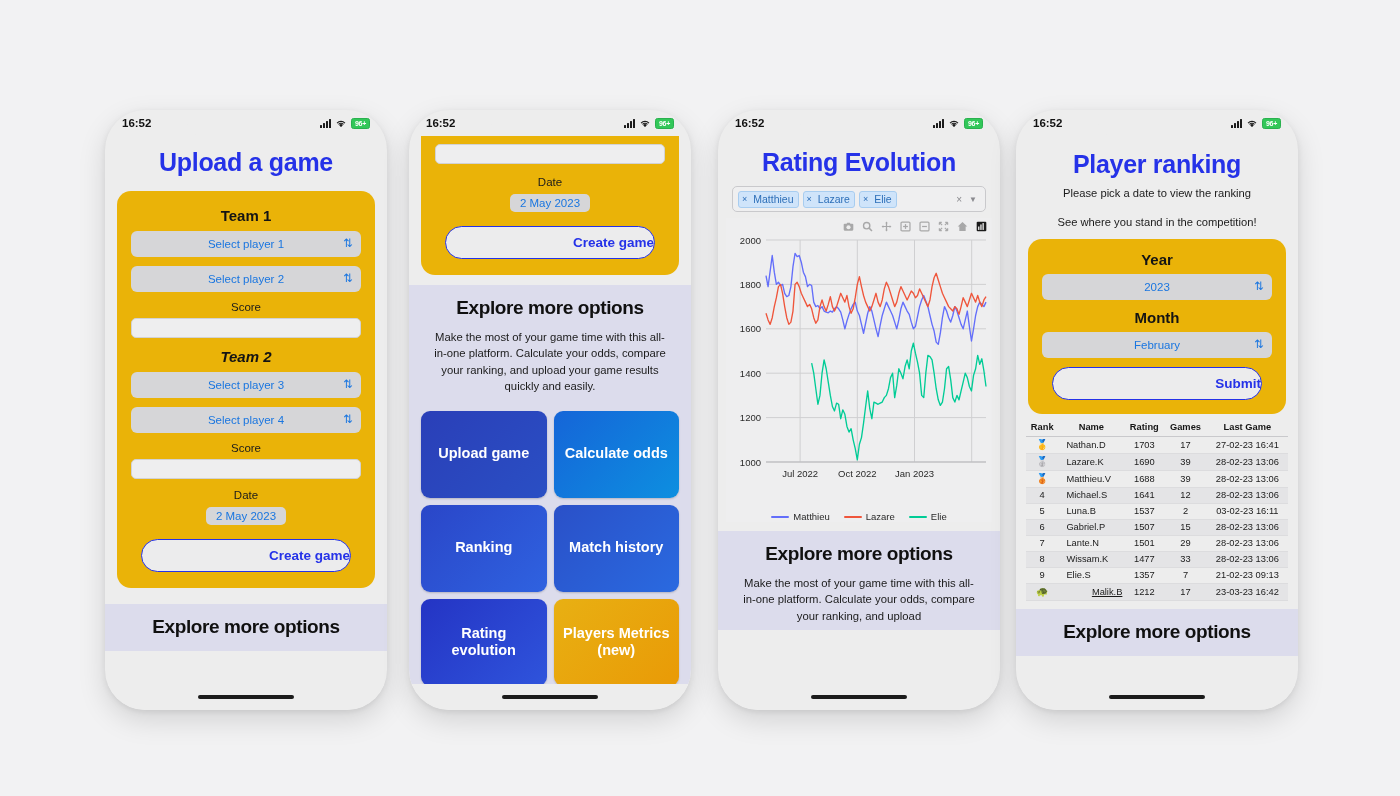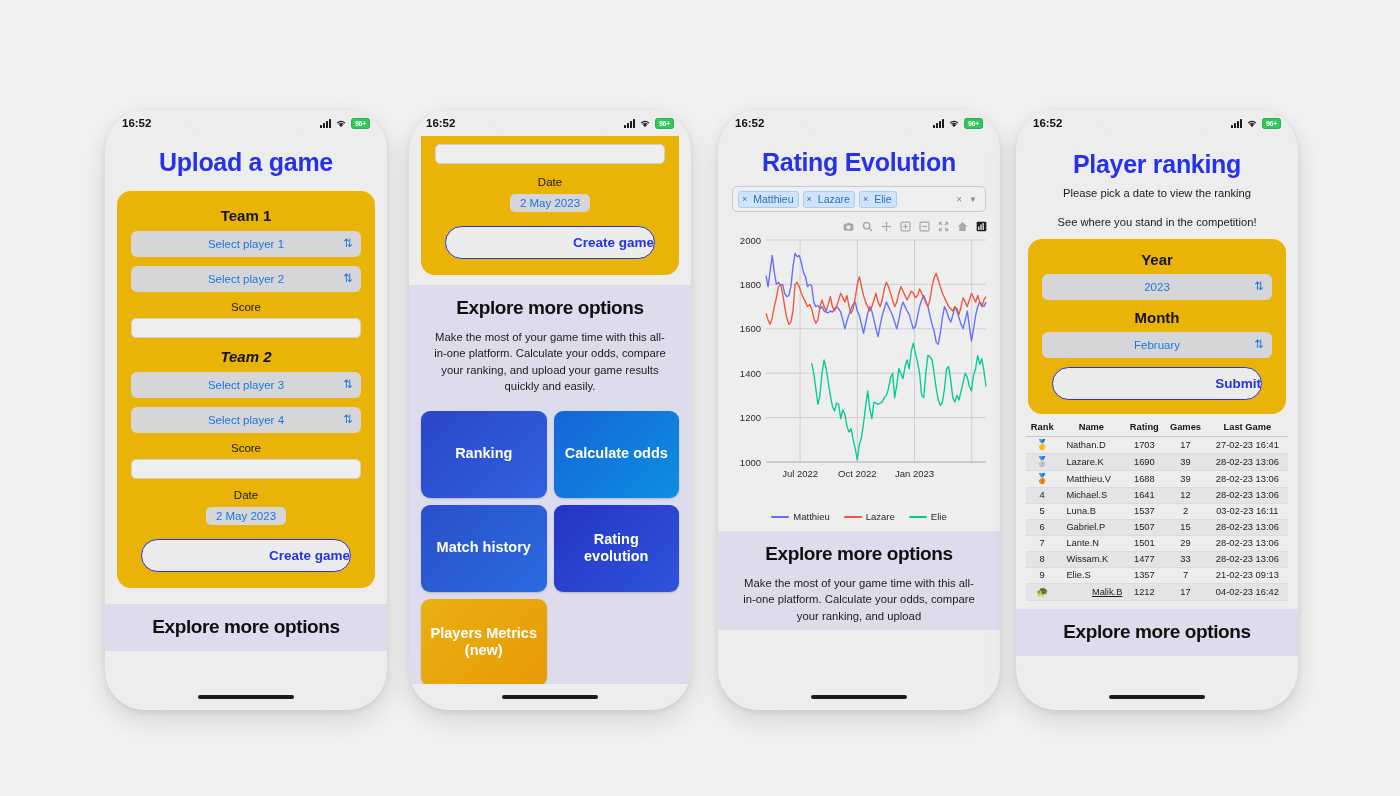--- a/index.html
+++ b/index.html
@@ -249,25 +249,28 @@
           </div>
           <div class="pill-btn">Create game</div>
         </div>
 
         <div class="explore-band" style="margin-top:10px; padding-bottom:6px;">
           <h2>Explore more options</h2>
           <div class="explore-text">Make the most of your game time with this all-in-one platform. Calculate your odds, compare your ranking, and upload your game results quickly and easily.</div>
         </div>
 
         <div class="tiles" style="background:#dcdcec;">
+          <div class="tile" style="background: linear-gradient(135deg, rgb(42, 63, 184), rgb(42, 79, 196));">
+              <span>Upload game</span>
+            </div>
+          <div class="tile" style="background: linear-gradient(135deg, rgb(21, 101, 216), rgb(13, 143, 224));">
+              <span>Calculate odds</span>
+            </div>
           <div class="tile" style="background: linear-gradient(135deg, rgb(42, 70, 200), rgb(47, 98, 224));">
               <span>Ranking</span>
-            </div>
-          <div class="tile" style="background: linear-gradient(135deg, rgb(21, 101, 216), rgb(13, 143, 224));">
-              <span>Calculate odds</span>
             </div>
           <div class="tile" style="background: linear-gradient(135deg, rgb(42, 80, 200), rgb(42, 106, 224));">
               <span>Match history</span>
             </div>
           <div class="tile" style="background: linear-gradient(135deg, rgb(36, 52, 196), rgb(47, 84, 220));">
               <span>Rating evolution</span>
             </div>
           <div class="tile" style="background: linear-gradient(135deg, rgb(232, 176, 19), rgb(233, 154, 6));">
               <span>Players Metrics (new)</span>
             </div>
@@ -522,21 +525,21 @@
                 <td style="text-align:left;padding-left:8px;">Elie.S</td>
                 <td>1357</td>
                 <td>7</td>
                 <td>21-02-23 09:13</td>
               </tr>
               <tr>
                 <td><span class="medal">🐢</span></td>
                 <td style="text-align:right;padding-left:8px;text-decoration:underline;">Malik.B</td>
                 <td>1212</td>
                 <td>17</td>
-                <td>04-02-23 16:42</td>
+                <td>23-03-23 16:42</td>
               </tr>
             </tbody>
         </table>
 
         <div class="explore-band" style="margin-top:8px;">
           <h2>Explore more options</h2>
         </div>
       </div>
       <div class="bottom-pad"></div>
       <div class="home-bar"></div>

